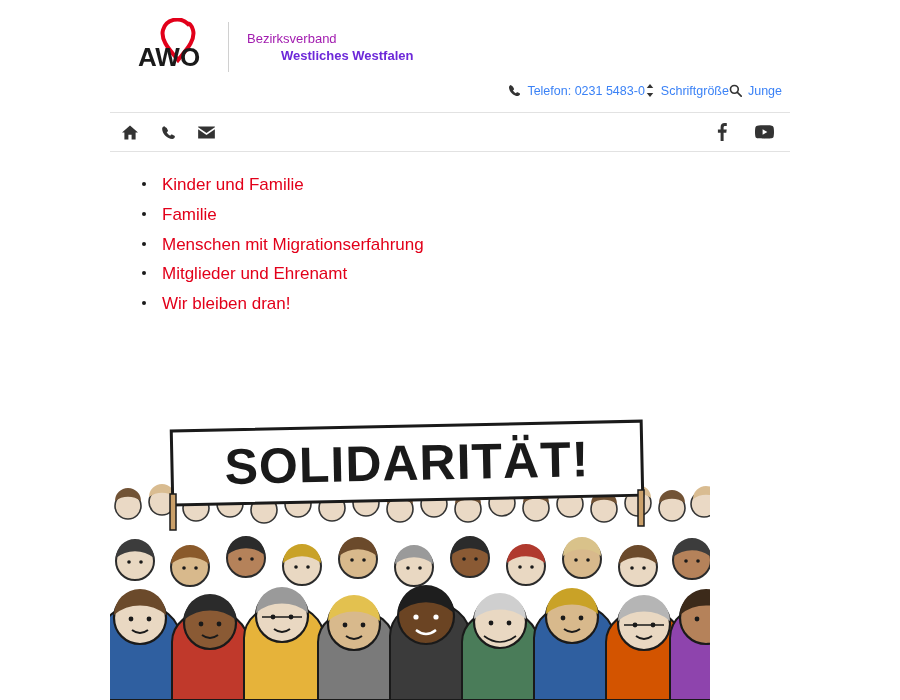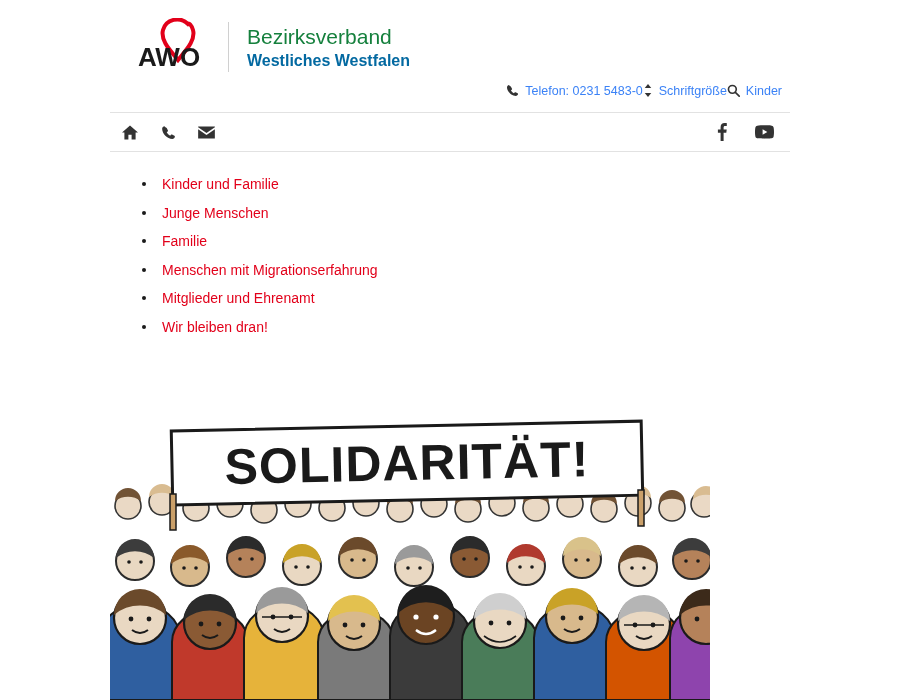--- a/index.html
+++ b/index.html
@@ -46,28 +46,29 @@
     margin: 0 18px 0 8px;
     flex: 0 0 auto;
   }
   .brand {
     display: flex;
     flex-direction: column;
     justify-content: center;
     line-height: 1.32;
   }
   .brand-line1 {
-    font-size: 21px;
-    color: #15803d;
+    font-size: 13px;
+    color: #a21caf;
     font-weight: 400;
   }
   .brand-line2 {
-    font-size: 16px;
-    color: #0369a1;
+    font-size: 13px;
+    color: #6d28d9;
     font-weight: bold;
+    margin-left: 34px;
   }
 
   
   .metabar {
     display: flex;
     justify-content: flex-end;
     align-items: center;
     padding-right: 8px;
     margin-top: 10px;
     height: 26px;
@@ -119,21 +120,21 @@
     content: "";
     position: absolute;
     left: -8px;
     top: 8px;
     width: 4px; height: 4px;
     border-radius: 50%;
     background: #1a1a1a;
   }
   .linklist a {
     color: #e2001a;
-    font-size: 14px;
+    font-size: 17px;
     text-decoration: none;
     font-weight: 400;
   }
 
   
   .hero {
     position: absolute;
     left: 0px;
     top: 386px;
     width: 600px;
@@ -182,21 +183,21 @@
         </span>
         <span>Schriftgröße</span>
       </div>
       <div class="meta-item">
         <span class="gl">
           <svg width="13" height="13" viewBox="0 0 16 16" fill="none" stroke="#333333" stroke-width="2">
             <circle cx="6.6" cy="6.6" r="4.8"></circle>
               <line x1="10.3" y1="10.3" x2="15" y2="15" stroke-linecap="round"></line>
           </svg>
         </span>
-        <span>Kinder</span>
+        <span>Junge</span>
       </div>
     </div>
 
     <div class="navbar">
       <div class="nav-left">
         <div class="nav-icon">
           <svg width="16" height="15" viewBox="0 0 18 16" fill="#333333">
             <path d="M9 0 L18 8 H15.3 V16 H10.8 V10.6 H7.2 V16 H2.7 V8 H0 Z"></path>
           </svg>
         </div>
@@ -221,21 +222,20 @@
         <div class="nav-icon">
           <svg width="19" height="14" viewBox="0 0 20 14" fill="#333333">
             <path d="M19.6 2.2 C19.4 1.2 18.6 0.5 17.6 0.3 C15.9 0 10 0 10 0 S4.1 0 2.4 0.3 C1.4 0.5 0.6 1.2 0.4 2.2 C0 4 0 7 0 7 s0 3 .4 4.8 c.2 1 .98 1.7 2 1.9 C4.1 14 10 14 10 14 s5.9 0 7.6-.3 c1-.2 1.8-.9 2-1.9 C20 10 20 7 20 7 s0-3-.4-4.8 z M8 10 V4 l5 3 z"></path>
           </svg>
         </div>
       </div>
     </div>
 
     <ul class="linklist">
       <li><a href="#">Kinder und Familie</a></li>
-      <li><a href="#">Junge Menschen</a></li>
       <li><a href="#">Familie</a></li>
       <li><a href="#">Menschen mit Migrationserfahrung</a></li>
       <li><a href="#">Mitglieder und Ehrenamt</a></li>
       <li><a href="#">Wir bleiben dran!</a></li>
     </ul>
 
     <div class="hero">
       <svg width="600" height="314" viewBox="0 0 600 314">
         <defs>
           <clipPath id="heroclip">

